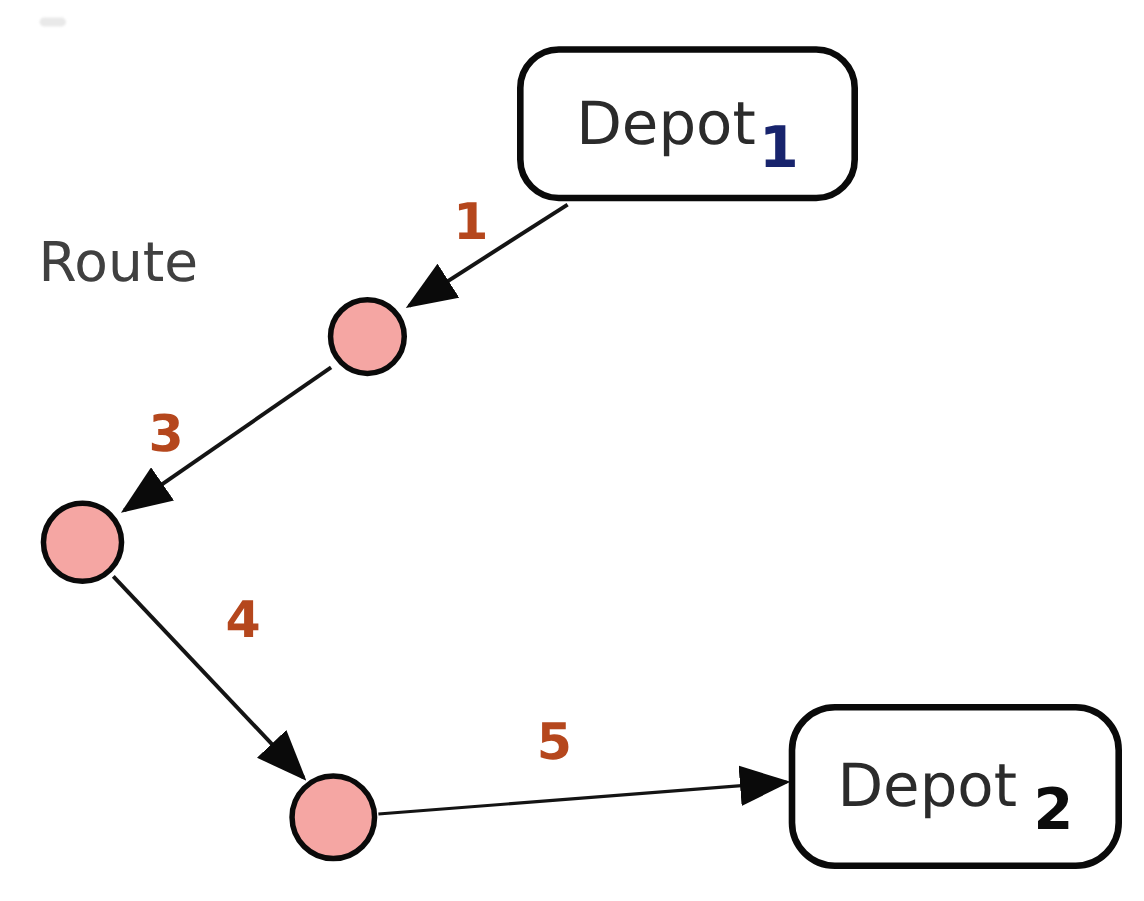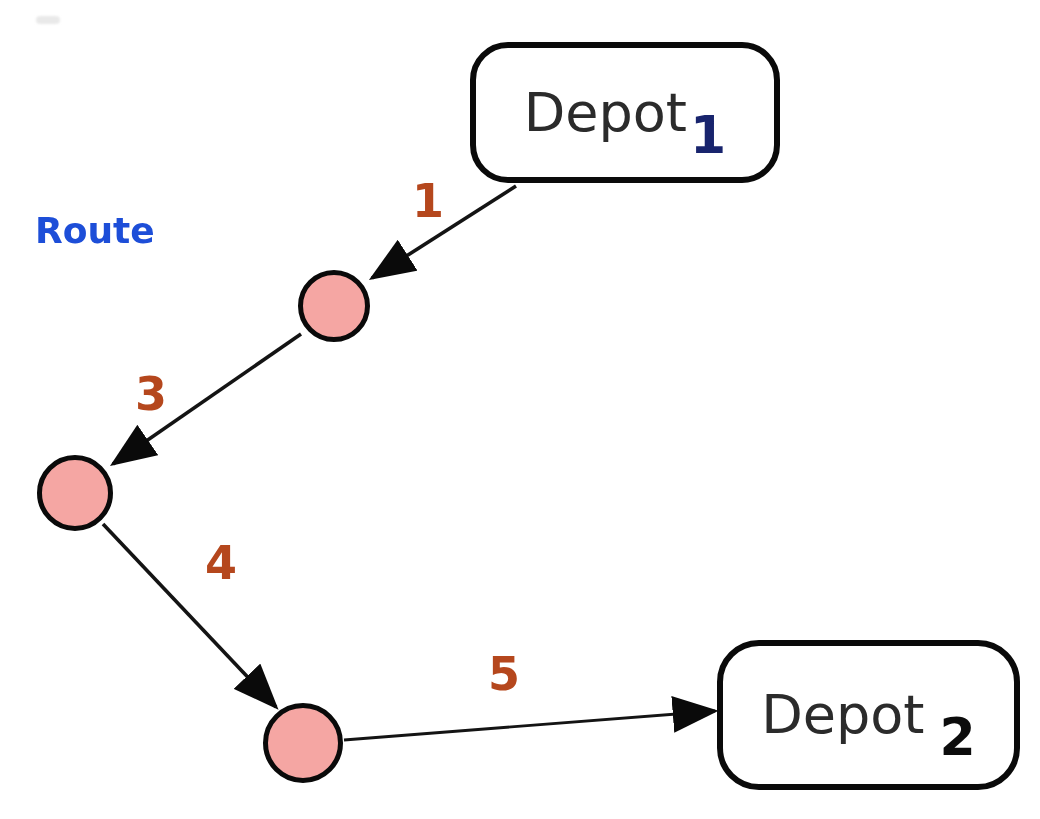--- a/index.html
+++ b/index.html
@@ -11,25 +11,24 @@
     overflow: hidden;
     font-family: "DejaVu Sans", "Liberation Sans", sans-serif;
   }
   #edge-layer {
     position: absolute;
     left: 0; top: 0;
     width: 1040px; height: 819px;
   }
   .route-title {
     position: absolute;
-    font-size: 36px;
-    color: #1d4ed8;
+    font-size: 50px;
+    color: #404040;
     line-height: 1.0;
     white-space: nowrap;
-    font-weight: bold;
   }
   .depot {
     position: absolute;
     box-sizing: border-box;
     background: #ffffff;
     border: 6px solid #0a0a0a;
     display: flex;
     align-items: center;
     justify-content: center;
     white-space: nowrap;

